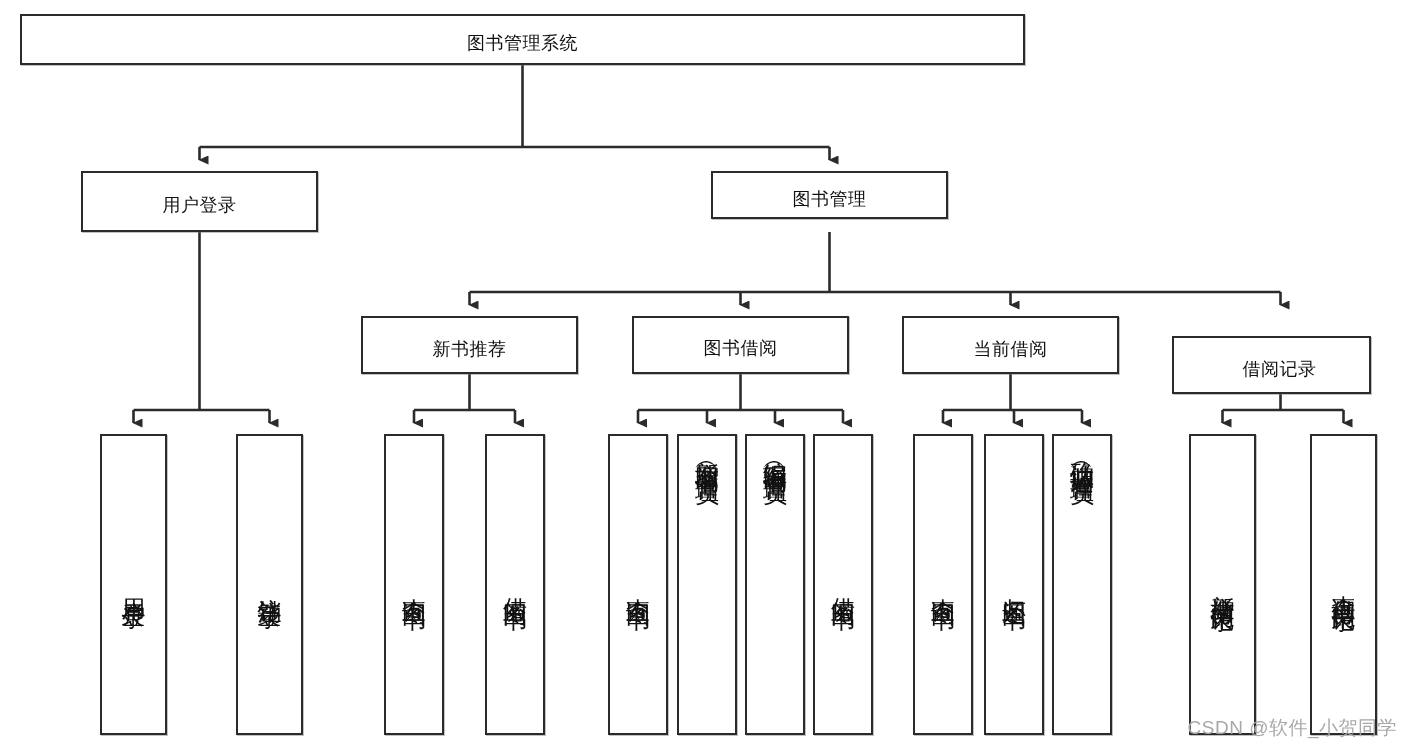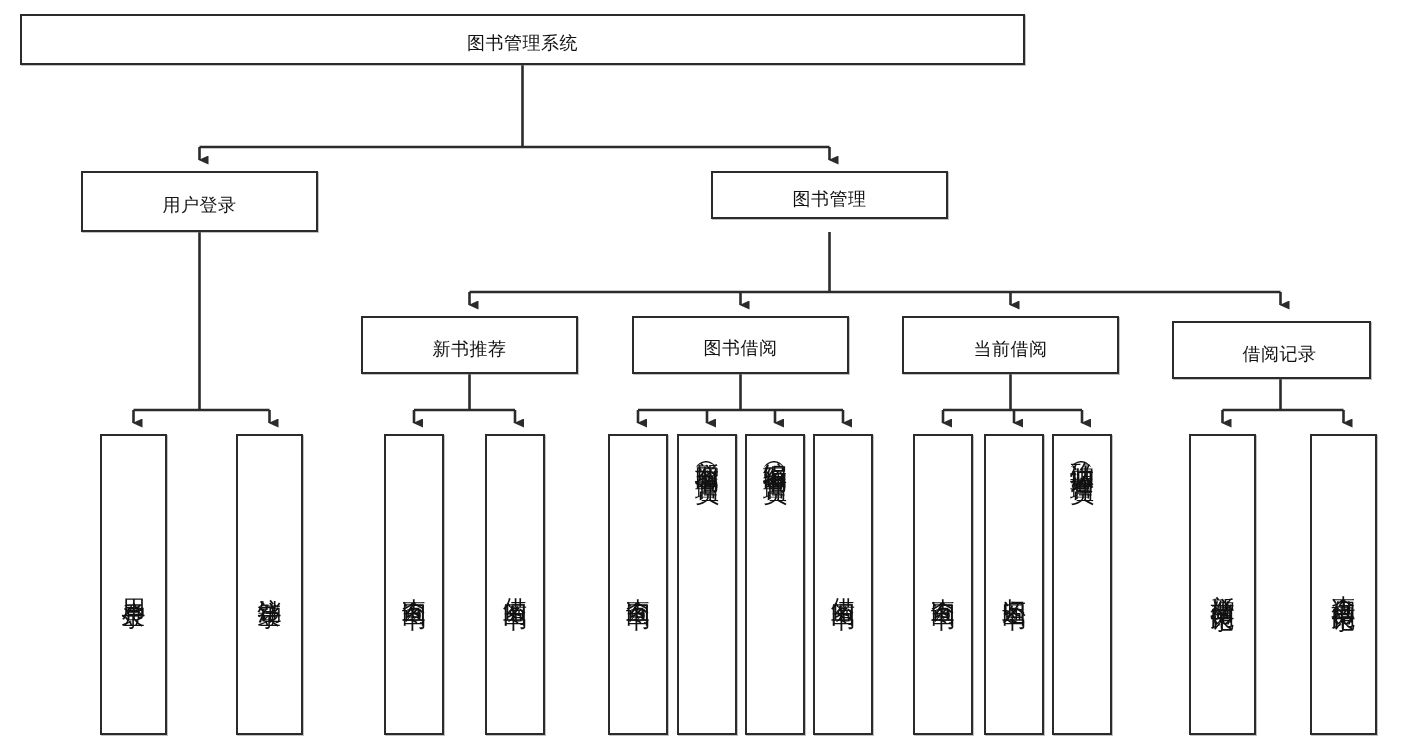--- a/index.html
+++ b/index.html
@@ -137,21 +137,21 @@
   <div id="level3-nodes">
       <div class="node horizontal" style="left: 361px; top: 316px; width: 217px; height: 58px; justify-content: center;">
         <span class="label">新书推荐</span>
       </div>
       <div class="node horizontal" style="left: 632px; top: 316px; width: 217px; height: 58px; font-family: Liberation Mono, monospace;">
         <span class="label">图书借阅</span>
       </div>
       <div class="node horizontal" style="left: 902px; top: 316px; width: 217px; height: 58px;">
         <span class="label">当前借阅</span>
       </div>
-      <div class="node horizontal" style="left: 1172px; top: 321px; width: 199px; height: 58px; padding-left: 16px;">
+      <div class="node horizontal" style="left: 1172px; top: 336px; width: 199px; height: 58px; padding-left: 16px;">
         <span class="label">借阅记录</span>
       </div>
     </div>
   <div id="leaf-nodes">
       <div class="node vertical centered" style="left: 100px; top: 434px; width: 67px; height: 301px;">
         <span class="label">用户登录</span>
       </div>
       <div class="node vertical centered" style="left: 236px; top: 434px; width: 67px; height: 301px;">
         <span class="label">注销登录</span>
       </div>
@@ -183,13 +183,14 @@
         <span class="label">确认归还（管理员）</span>
       </div>
       <div class="node vertical centered" style="left: 1189px; top: 434px; width: 67px; height: 301px;">
         <span class="label">新增借阅记录</span>
       </div>
       <div class="node vertical centered" style="left: 1310px; top: 434px; width: 67px; height: 301px;">
         <span class="label">查询借阅记录</span>
       </div>
     </div>
 
+  <div class="watermark">CSDN @软件_小贺同学</div>
 </div>
 
 </body></html>

